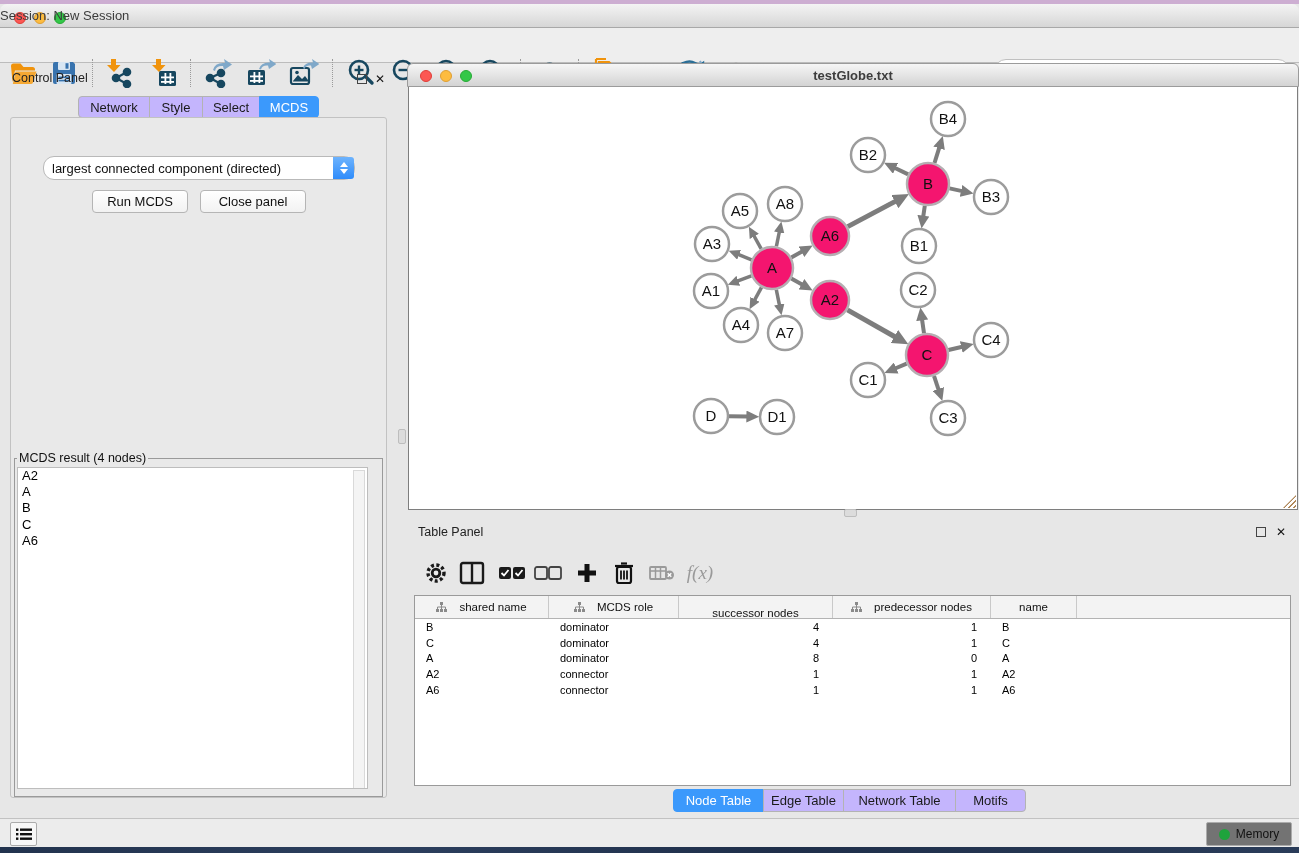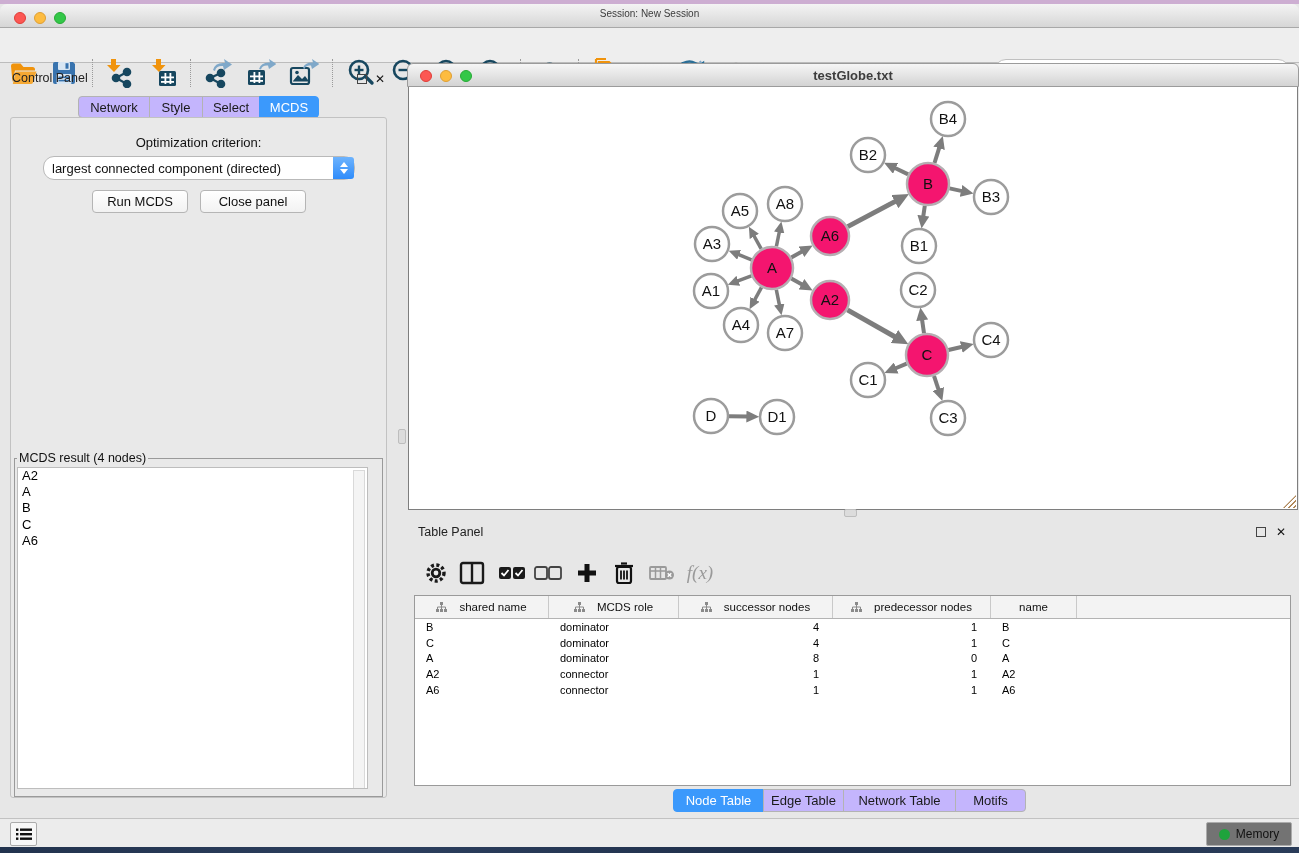--- a/index.html
+++ b/index.html
@@ -13,22 +13,22 @@
     background:linear-gradient(90deg,#22334e,#2c3f5e 30%,#1f2f4a 60%,#2a3c59); }
 
   
   .titlebar { position:absolute; left:0; top:4px; width:1299px; height:24px;
     background:linear-gradient(#f4f4f4,#d6d6d6); border-bottom:1px solid #a8a8a8;
     border-radius:7px 7px 0 0; }
   .traffic { position:absolute; top:8px; width:12px; height:12px; border-radius:50%; }
   .t-red { background:#fc5753; border:0.5px solid #df3e38; }
   .t-yellow { background:#fdbc40; border:0.5px solid #de9f34; }
   .t-green { background:#33c748; border:0.5px solid #27aa35; }
-  .titlebar .title { position:absolute; top:4px; width:100%; text-align:center;
-    font-size:10px; color:#3c3c3c; }
+  .titlebar .title { position:absolute; top:4px; width:100%; 
+    font-size:13px; color:#3c3c3c; }
 
   
   .toolbar { position:absolute; left:0; top:28px; width:1299px; height:35px;
     background:#eeeeee; border-bottom:1px solid #bcbcbc; }
   .tb-icon { position:absolute; top:27px; width:36px; height:36px; display:flex;
     align-items:center; justify-content:center; }
   .tb-sep { position:absolute; top:31px; height:28px; width:0;
     border-left:1px dotted #9a9a9a; }
   .searchbox { position:absolute; right:9px; top:31px; width:296px; height:24px;
     background:#fff; border:1px solid #c0c0c0; border-radius:12px; display:flex;
@@ -93,21 +93,21 @@
   .tp-toolbar-icon { position:absolute; top:556px; width:34px; height:34px;
     display:flex; align-items:center; justify-content:center; }
   .fx-label { font-size:19px; font-style:italic; color:#9a9a9a; font-family:"Liberation Serif",serif; }
   .table-box { position:absolute; left:414px; top:595px; width:877px; height:191px;
     background:#fff; border:1px solid #9a9a9a; }
   .thead { display:flex; height:23px; background:#f3f3f3; border-bottom:1px solid #b3b3b3; }
   .th { display:flex; align-items:center; justify-content:center; gap:12px;
     font-size:11.5px; color:#111; border-right:1px solid #c9c9c9; }
   .trow { display:flex; height:15.7px; align-items:center; }
   .td { font-size:11px; color:#000; white-space:nowrap; overflow:hidden; }
-  .c1 { width:134px; } .c2 { width:130px; } .c3 { width:154px; } .c4 { width:158px; } .c5 { width:86px; }
+  .c1 { width:134px; } .c2 { width:130px; } .c3 { width:154px;flex-direction:column; } .c4 { width:158px; } .c5 { width:86px; }
   .td.c1,.td.c2,.td.c5 { padding-left:11px; text-align:left; }
   .td.c3,.td.c4 { padding-right:14px; text-align:right; }
   .tp-tabbar { position:absolute; left:673px; top:789px; }
   .tp-tab { height:23px; font-size:13px; }
 
   
   .statusbar { position:absolute; left:0; top:818px; width:1299px; height:29px;
     background:#ececec; border-top:1px solid #c2c2c2; }
   .sb-left-btn { position:absolute; left:10px; top:3px; width:27px; height:24px;
     background:#f7f7f7; border:1px solid #ababab; border-radius:2px;
@@ -297,21 +297,20 @@
   <span class="panel-close" style="left:375px; top:73px">✕</span>
 
   <div class="tabbar" style="left:78px; top:96px">
     <div class="tab" style="width:72px">Network</div>
     <div class="tab" style="width:54px">Style</div>
     <div class="tab" style="width:58px">Select</div>
     <div class="tab active" style="width:60px">MCDS</div>
   </div>
 
   <div class="cp-body"></div>
-  <div class="opt-label">Optimization criterion:</div>
 
   <div class="dropdown">
     <span class="dd-text">largest connected component (directed)</span>
     <span class="dd-stepper">
         <span class="dd-up"></span>
         <span class="dd-down"></span>
       </span>
   </div>
 
   <div class="cp-btn" style="left:92px; width:96px">Run MCDS</div>

